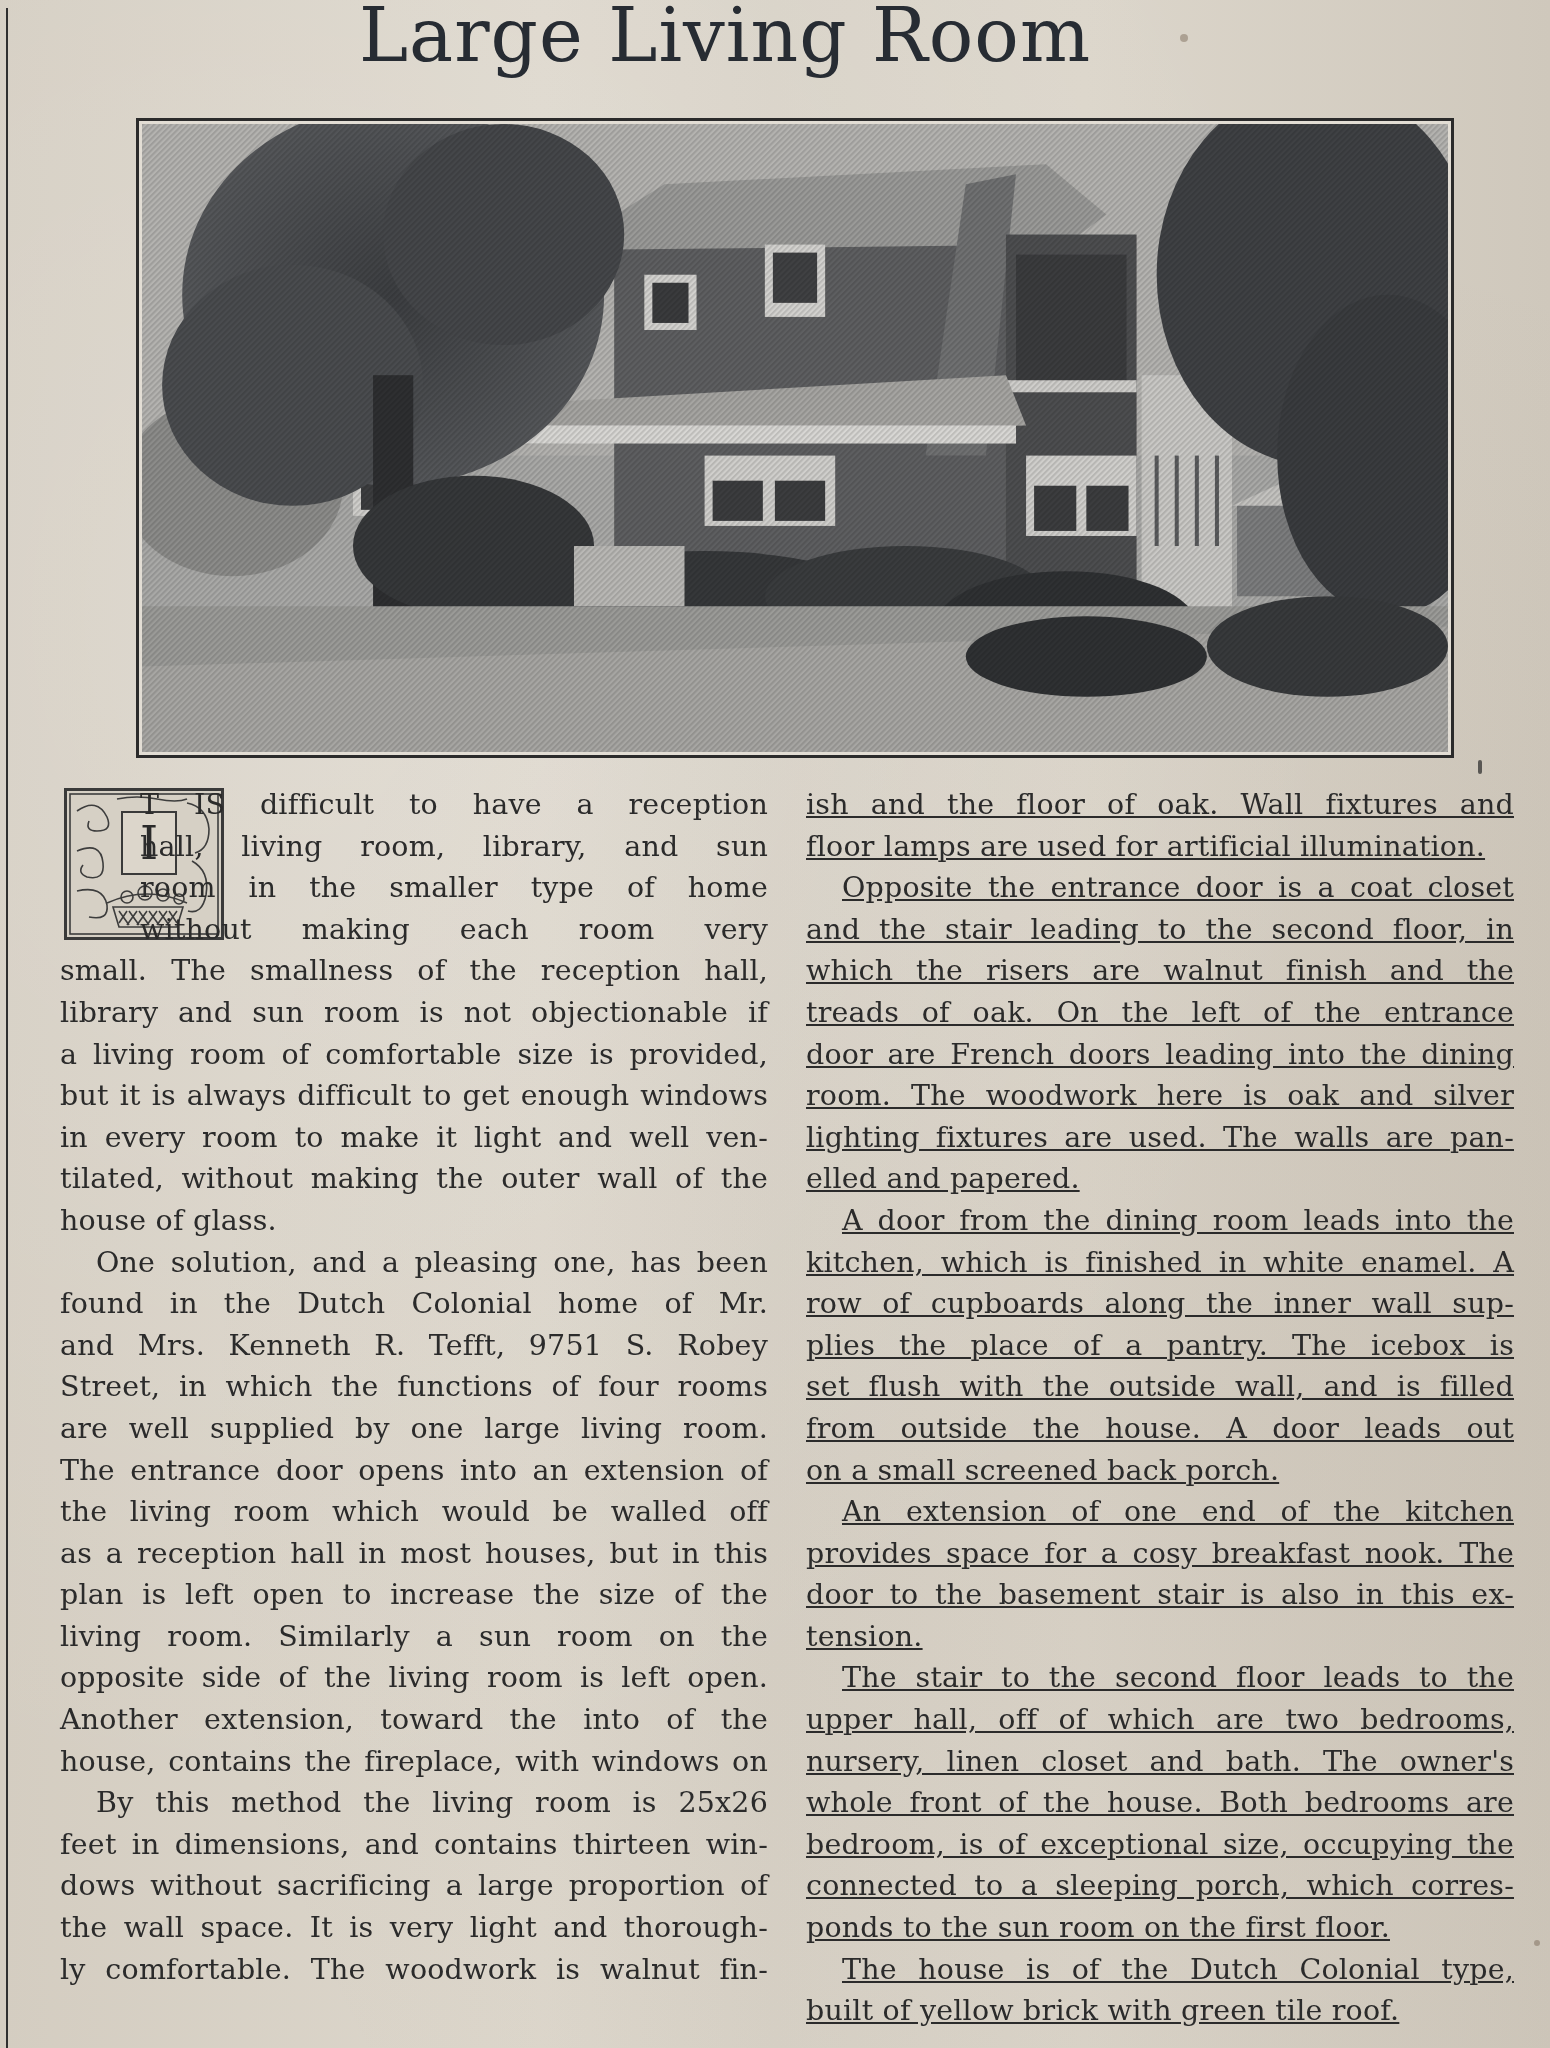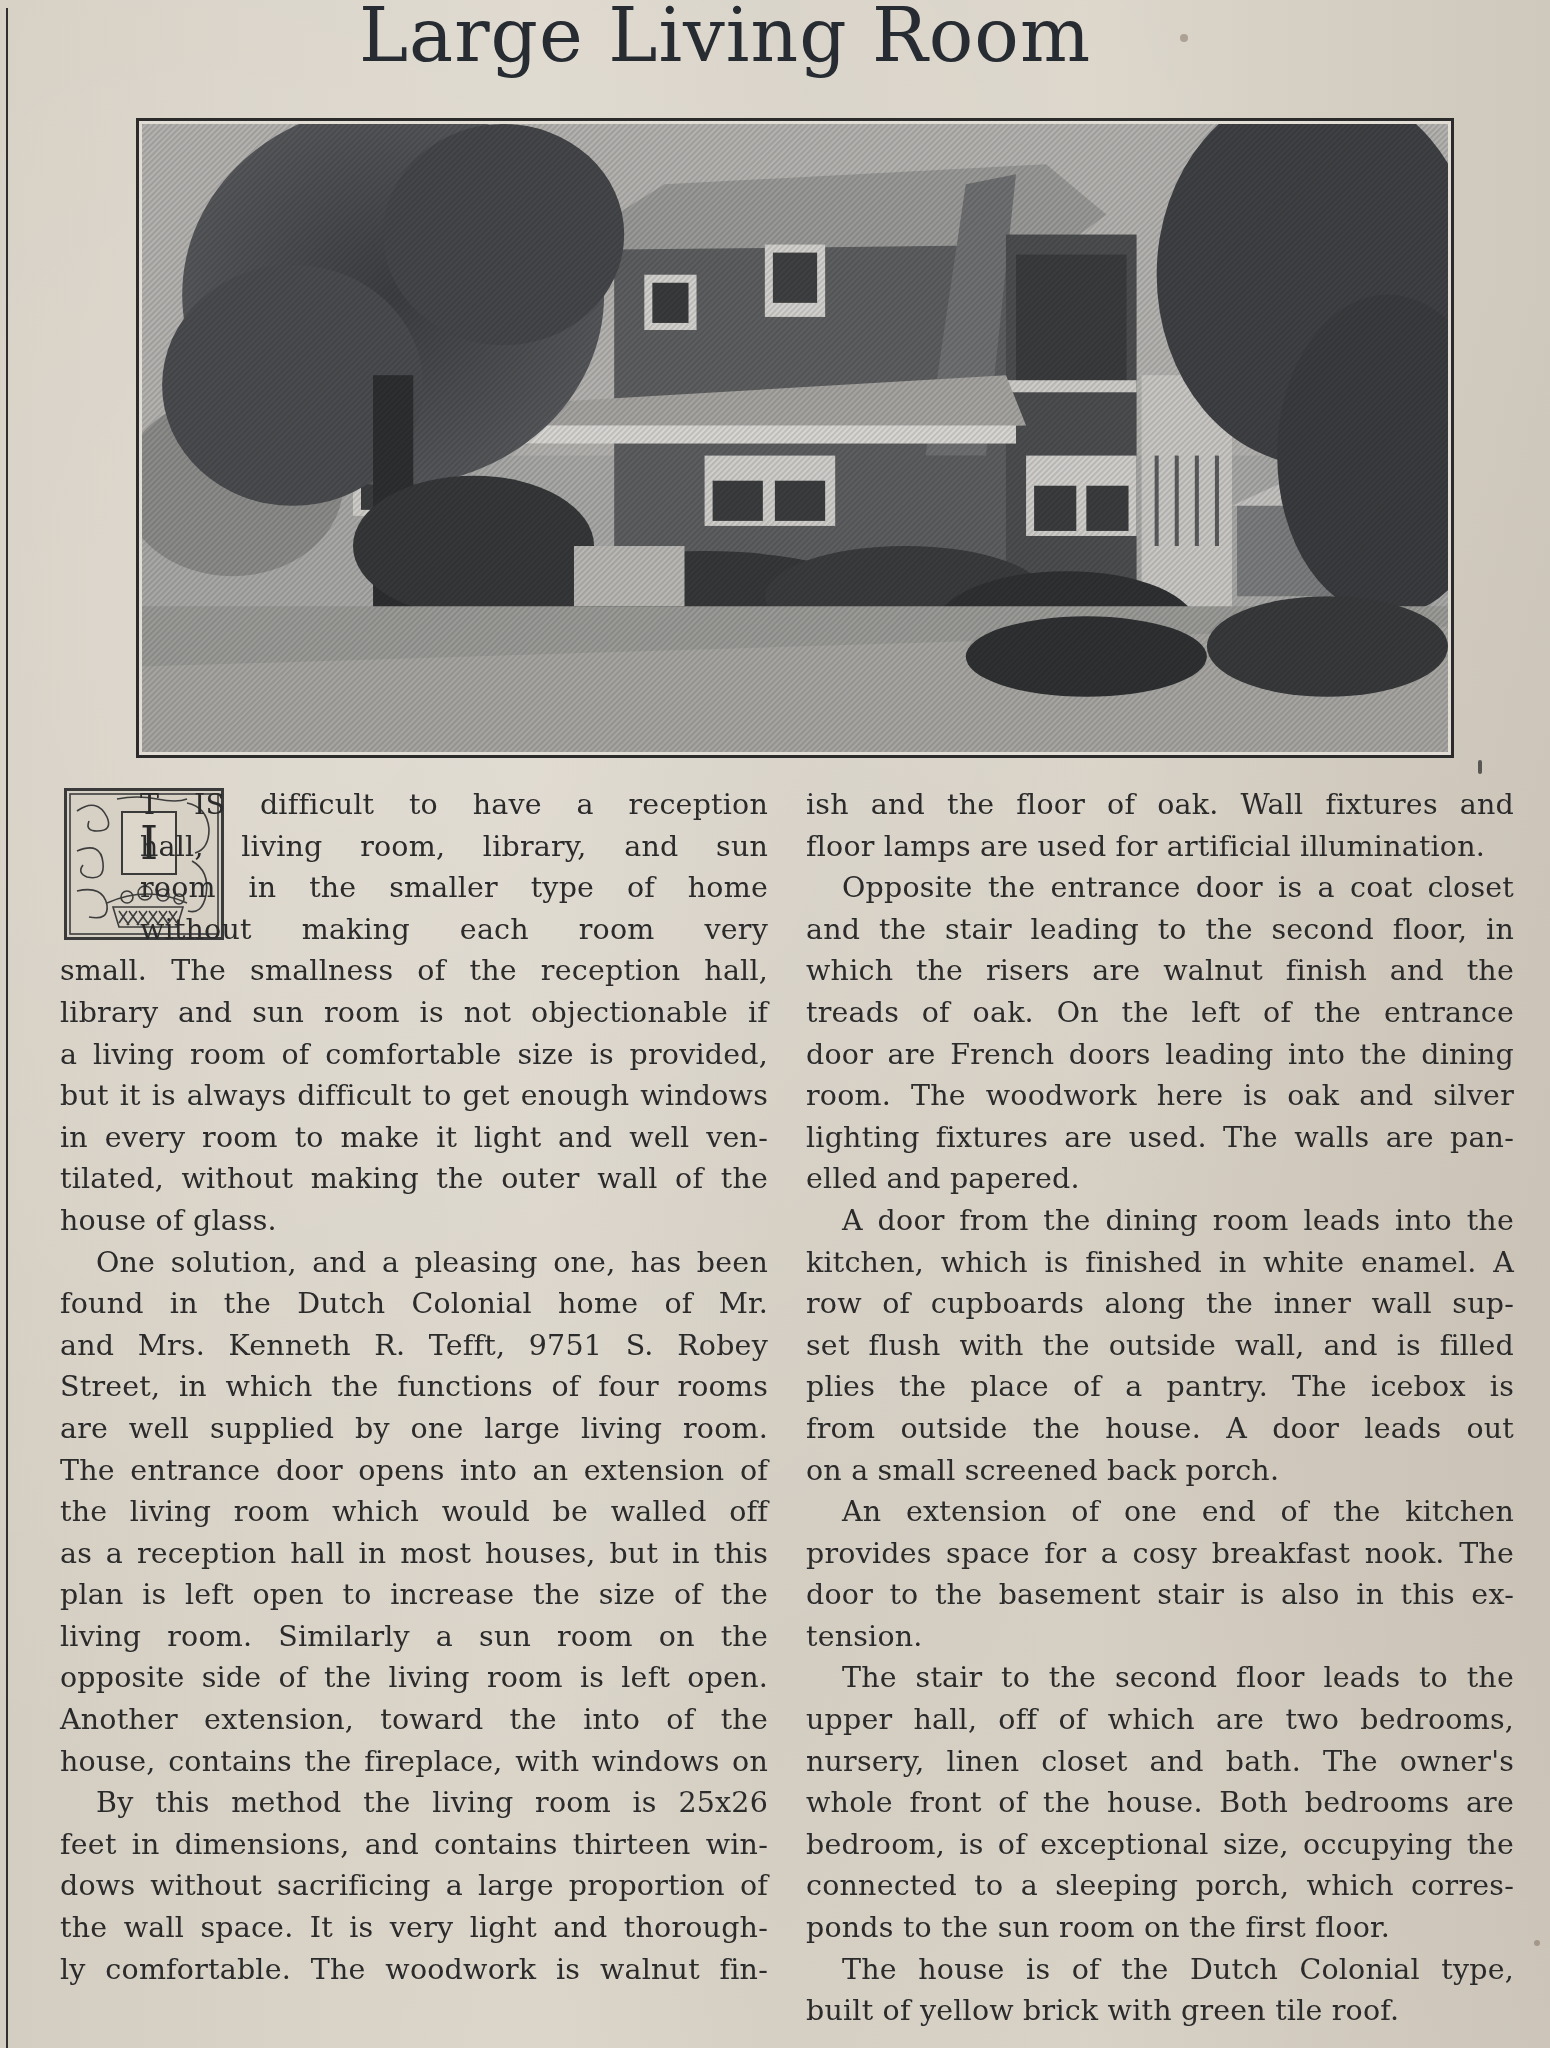--- a/index.html
+++ b/index.html
@@ -90,21 +90,21 @@
       position: absolute;
       top: 784px;
       font-size: 28.5px;
       line-height: 41.6px;
       text-align: justify;
       color: #2b2b2b;
       font-family: "DejaVu Serif", "Liberation Serif", serif;
       letter-spacing: 0.2px;
     }
     .col-left { left: 60px; width: 708px; }
-    .col-right { left: 806px; width: 708px; }
+    .col-right { left: 806px; width: 708px; text-decoration: underline; }
     .line {
       display: block;
       text-align: justify;
       text-align-last: justify;
       white-space: nowrap;
       overflow: visible;
     }
     .line.last { text-align-last: left; }
     .line.indent { padding-left: 36px; }
     .line.wrapped { margin-left: 80px; }
@@ -264,22 +264,22 @@
     <span class="line">and the stair leading to the second floor, in</span>
     <span class="line">which the risers are walnut finish and the</span>
     <span class="line">treads of oak. On the left of the entrance</span>
     <span class="line">door are French doors leading into the dining</span>
     <span class="line">room. The woodwork here is oak and silver</span>
     <span class="line">lighting fixtures are used. The walls are pan-</span>
     <span class="line last">elled and papered.</span>
     <span class="line indent">A door from the dining room leads into the</span>
     <span class="line">kitchen, which is finished in white enamel. A</span>
     <span class="line">row of cupboards along the inner wall sup-</span>
+    <span class="line">plies the place of a pantry. The icebox is</span>
     <span class="line">set flush with the outside wall, and is filled</span>
-    <span class="line">plies the place of a pantry. The icebox is</span>
     <span class="line">from outside the house. A door leads out</span>
     <span class="line last">on a small screened back porch.</span>
     <span class="line indent">An extension of one end of the kitchen</span>
     <span class="line">provides space for a cosy breakfast nook. The</span>
     <span class="line">door to the basement stair is also in this ex-</span>
     <span class="line last">tension.</span>
     <span class="line indent">The stair to the second floor leads to the</span>
     <span class="line">upper hall, off of which are two bedrooms,</span>
     <span class="line">nursery, linen closet and bath. The owner's</span>
     <span class="line">whole front of the house. Both bedrooms are</span>

